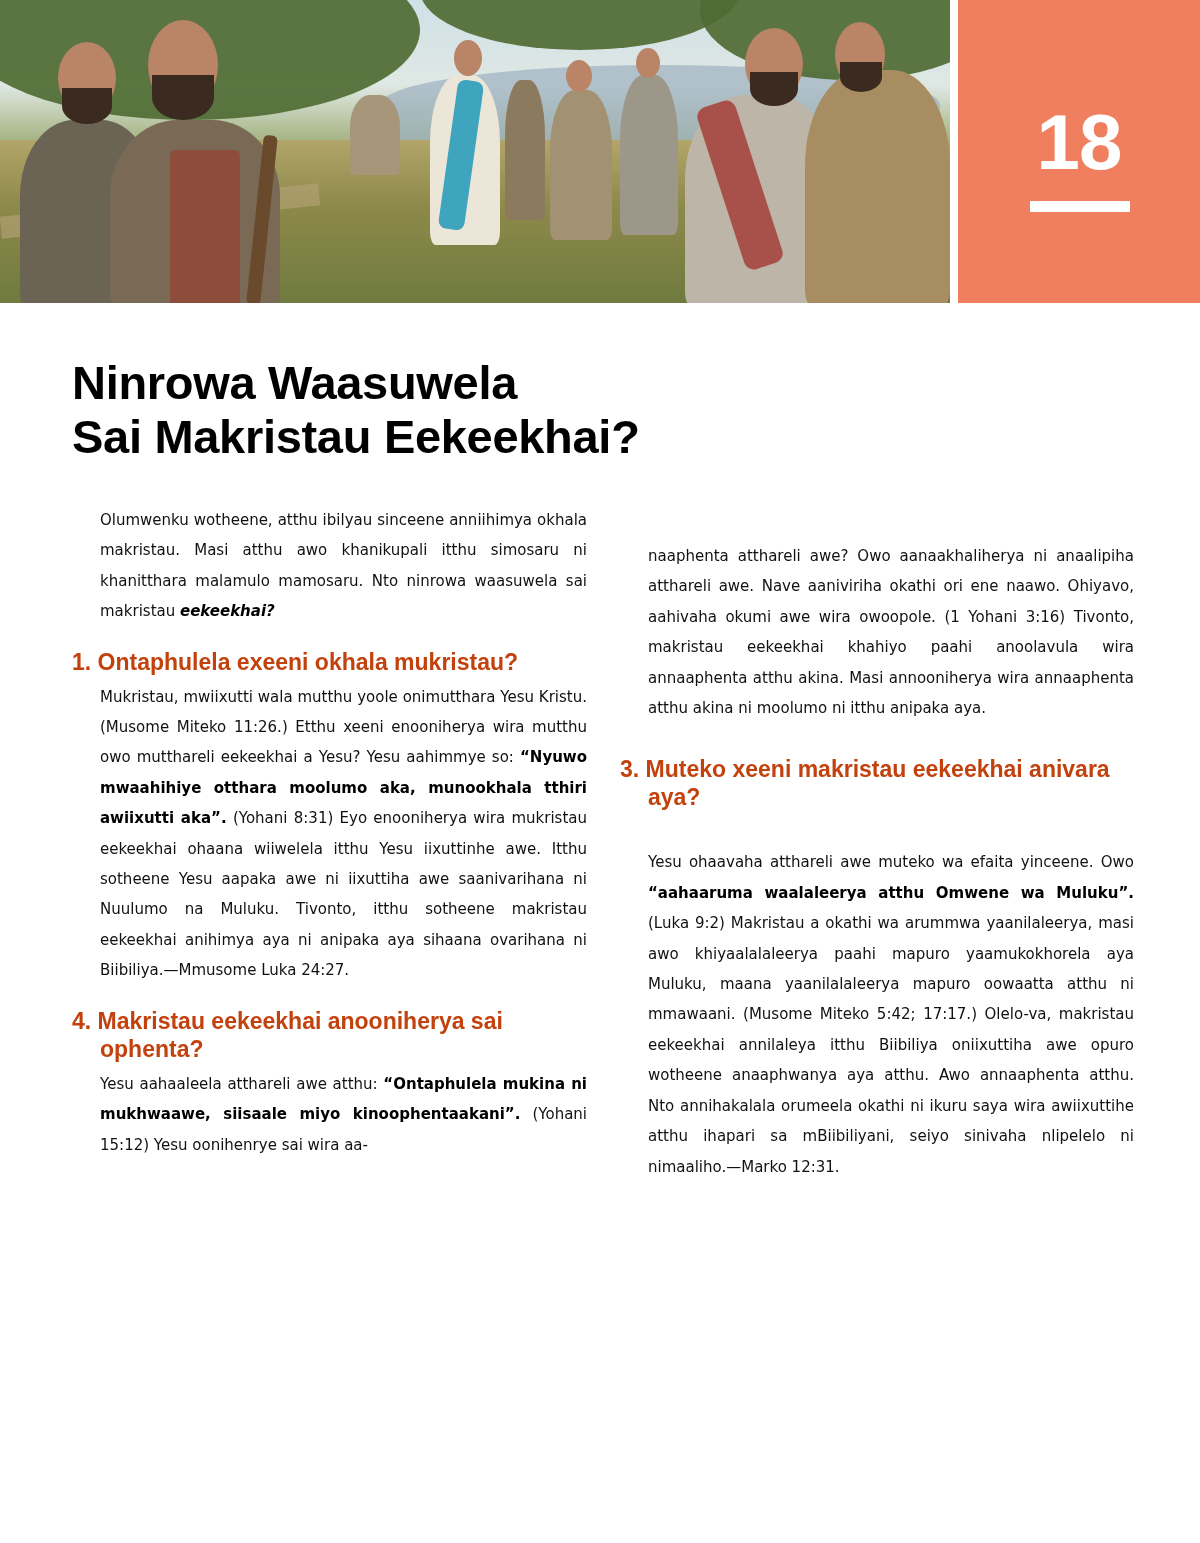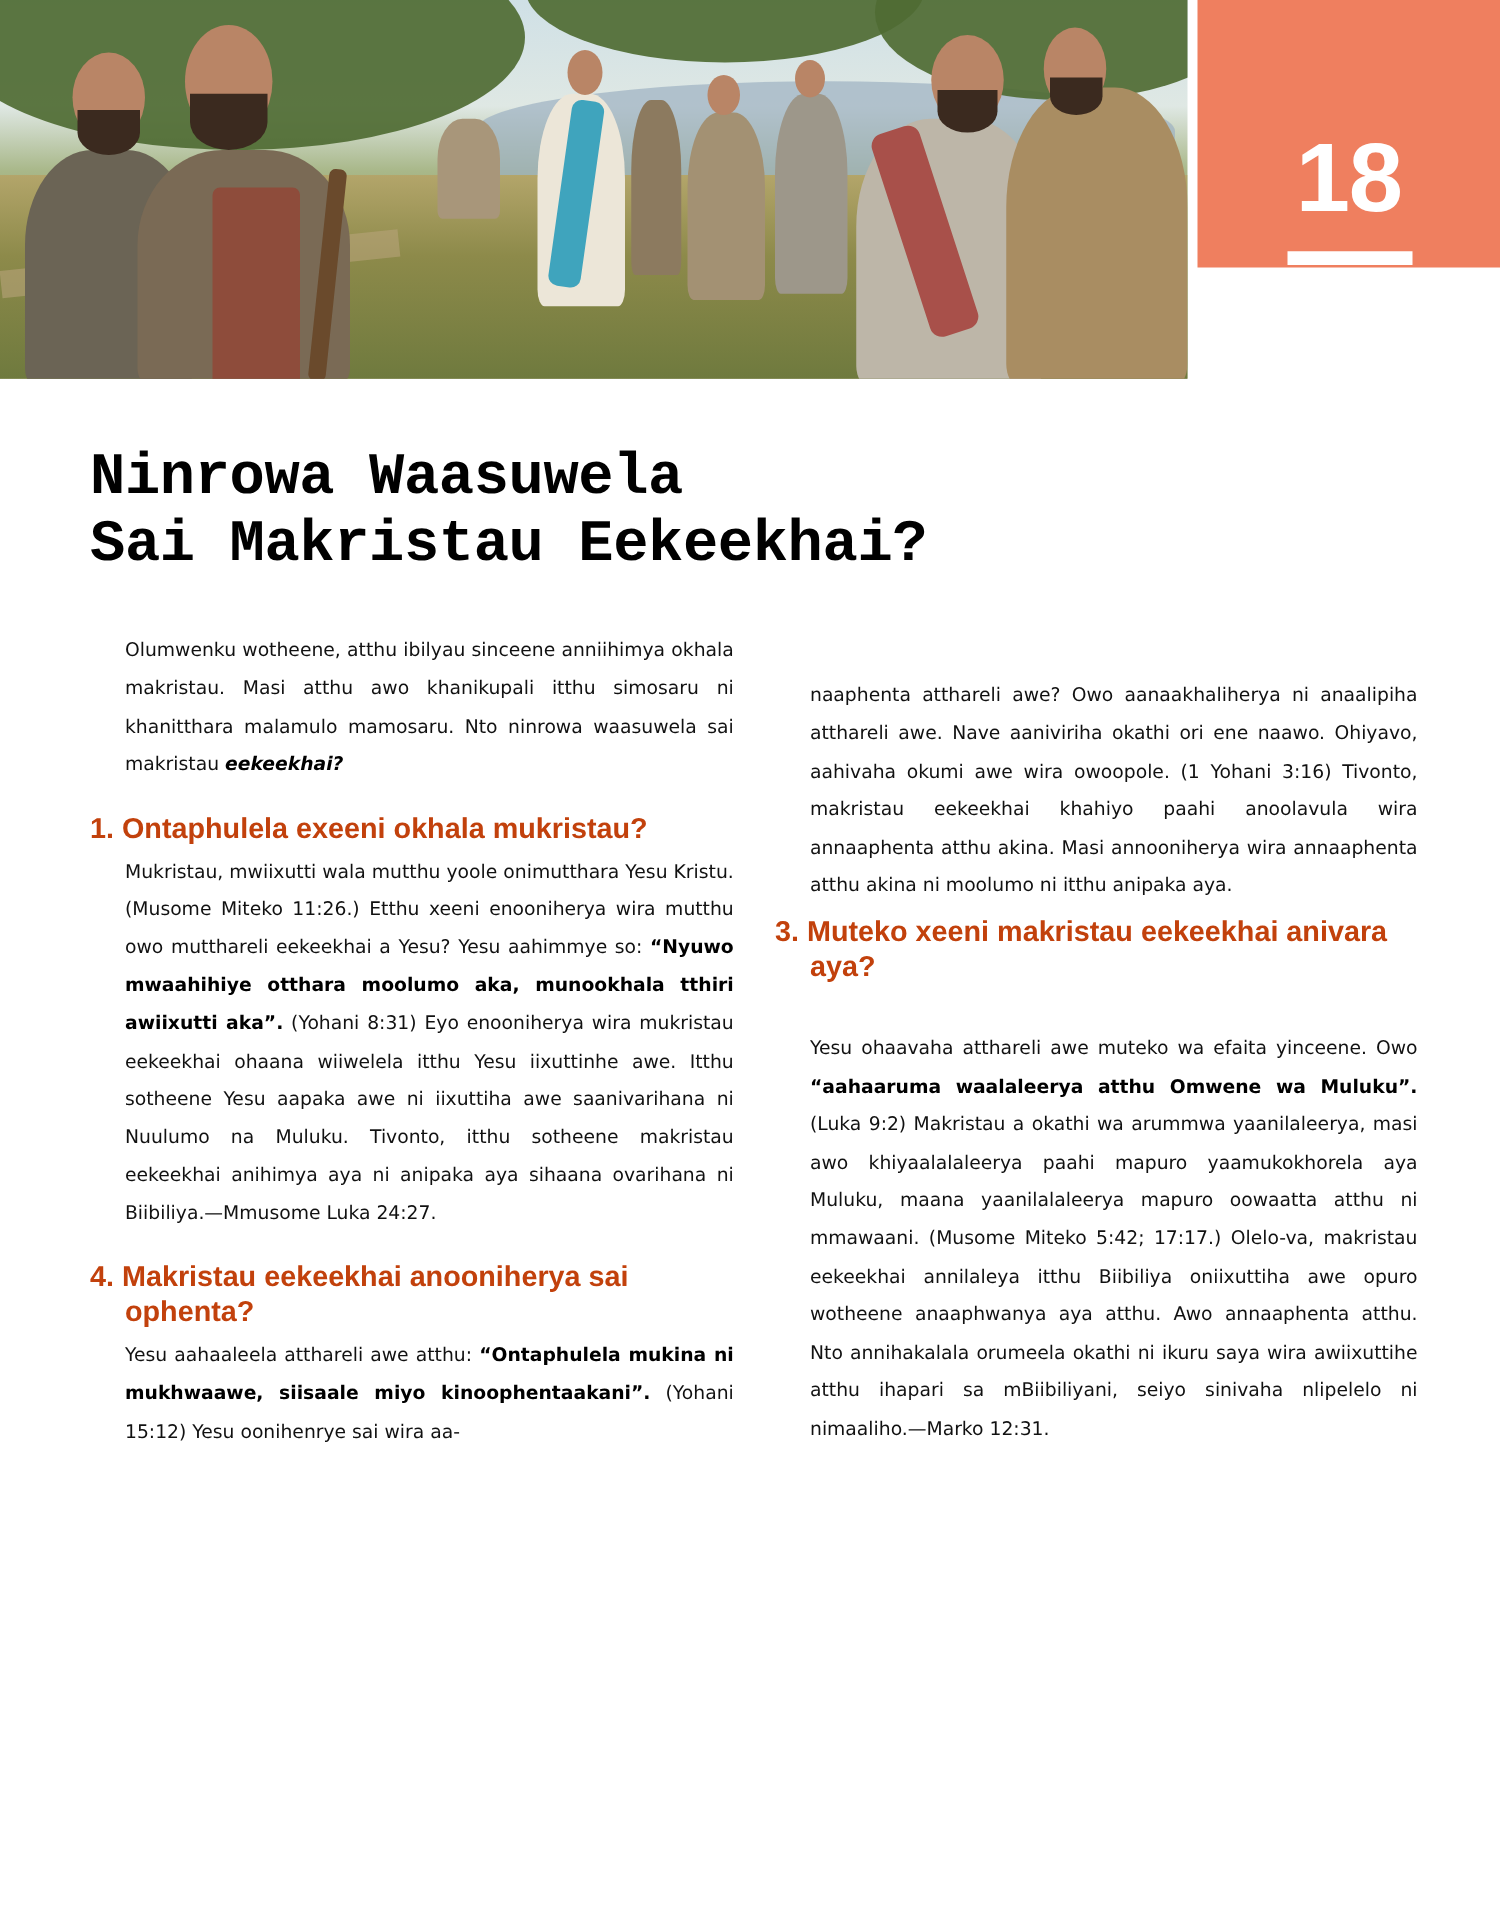--- a/index.html
+++ b/index.html
@@ -14,41 +14,41 @@
                 background: #9db0c2; border-radius: 50% 50% 0 0; opacity: .7; }
   .hero .field { position: absolute; left: 0; top: 140px; width: 950px; height: 163px;
                  background: linear-gradient(180deg, #b3a56a 0%, #8d8a4a 40%, #6f7a3e 100%); }
   .hero .path { position: absolute; left: 0; top: 200px; width: 320px; height: 22px;
                 background: #b8a47a; transform: rotate(-6deg); opacity: .6; }
   .fig { position: absolute; border-radius: 40% 40% 8% 8%; }
   .head { position: absolute; border-radius: 50%; background: #b98566; }
   .beard { position: absolute; border-radius: 0 0 50% 50%; background: #3b2a1f; }
 
   
-  .badge { position: absolute; left: 958px; top: 0; width: 242px; height: 214px; background: #ef7f5f; }
+  .badge { position: absolute; left: 958px; top: 0; width: 242px; height: 303px; background: #ef7f5f; }
   .badge-num { position: absolute; left: 0; width: 242px; top: 103px; text-align: center;
                font-family: "Liberation Sans", sans-serif; font-weight: 700; font-size: 78px; color: #ffffff;
                letter-spacing: -1px; line-height: 1; }
   .badge-rule { position: absolute; left: 29px; top: 201px; width: 100px; height: 11px; background: #ffffff;
                 margin-left: 43px; }
 
   
-  .title { position: absolute; left: 72px; top: 356px; margin: 0; font-family: Liberation Mono, monospace;
+  .title { position: absolute; left: 72px; top: 356px; margin: 0; font-family: Liberation Sans, sans-serif;
            font-weight: 700; font-size: 47px; line-height: 54px; color: #000; letter-spacing: -0.3px; }
 
   
   .col { position: absolute; top: 505px; }
   .col-left { left: 72px; width: 515px; }
   .col-right { left: 620px; width: 514px; }
   .para { margin: 0; padding-left: 28px; font-size: 15px; line-height: 30.4px; text-align: justify;
           hyphens: manual; font-family: "DejaVu Sans", sans-serif; color: #111; }
   .col-right .para { padding-left: 28px; margin-top: 36px; }
   .q { margin: 21px 0 6px 0; font-family: "Liberation Sans", sans-serif; font-weight: 700; font-size: 23px;
        line-height: 28px; color: #c2410c; padding-left: 28px; text-indent: -28px; }
-  .col-right .q { margin-top: 8px; }
+  .col-right .q { margin-top: 32px; }
   b, strong { font-weight: 700; color: #000; }
   em.bi { font-style: italic; font-weight: 700; color: #000; }
 </style>
 </head>
 <body>
 
 <div class="hero">
   <div class="hill"></div>
   <div class="canopy" style="left:-40px;top:-60px;width:460px;height:180px;"></div>
   <div class="canopy" style="left:420px;top:-70px;width:320px;height:120px;"></div>

